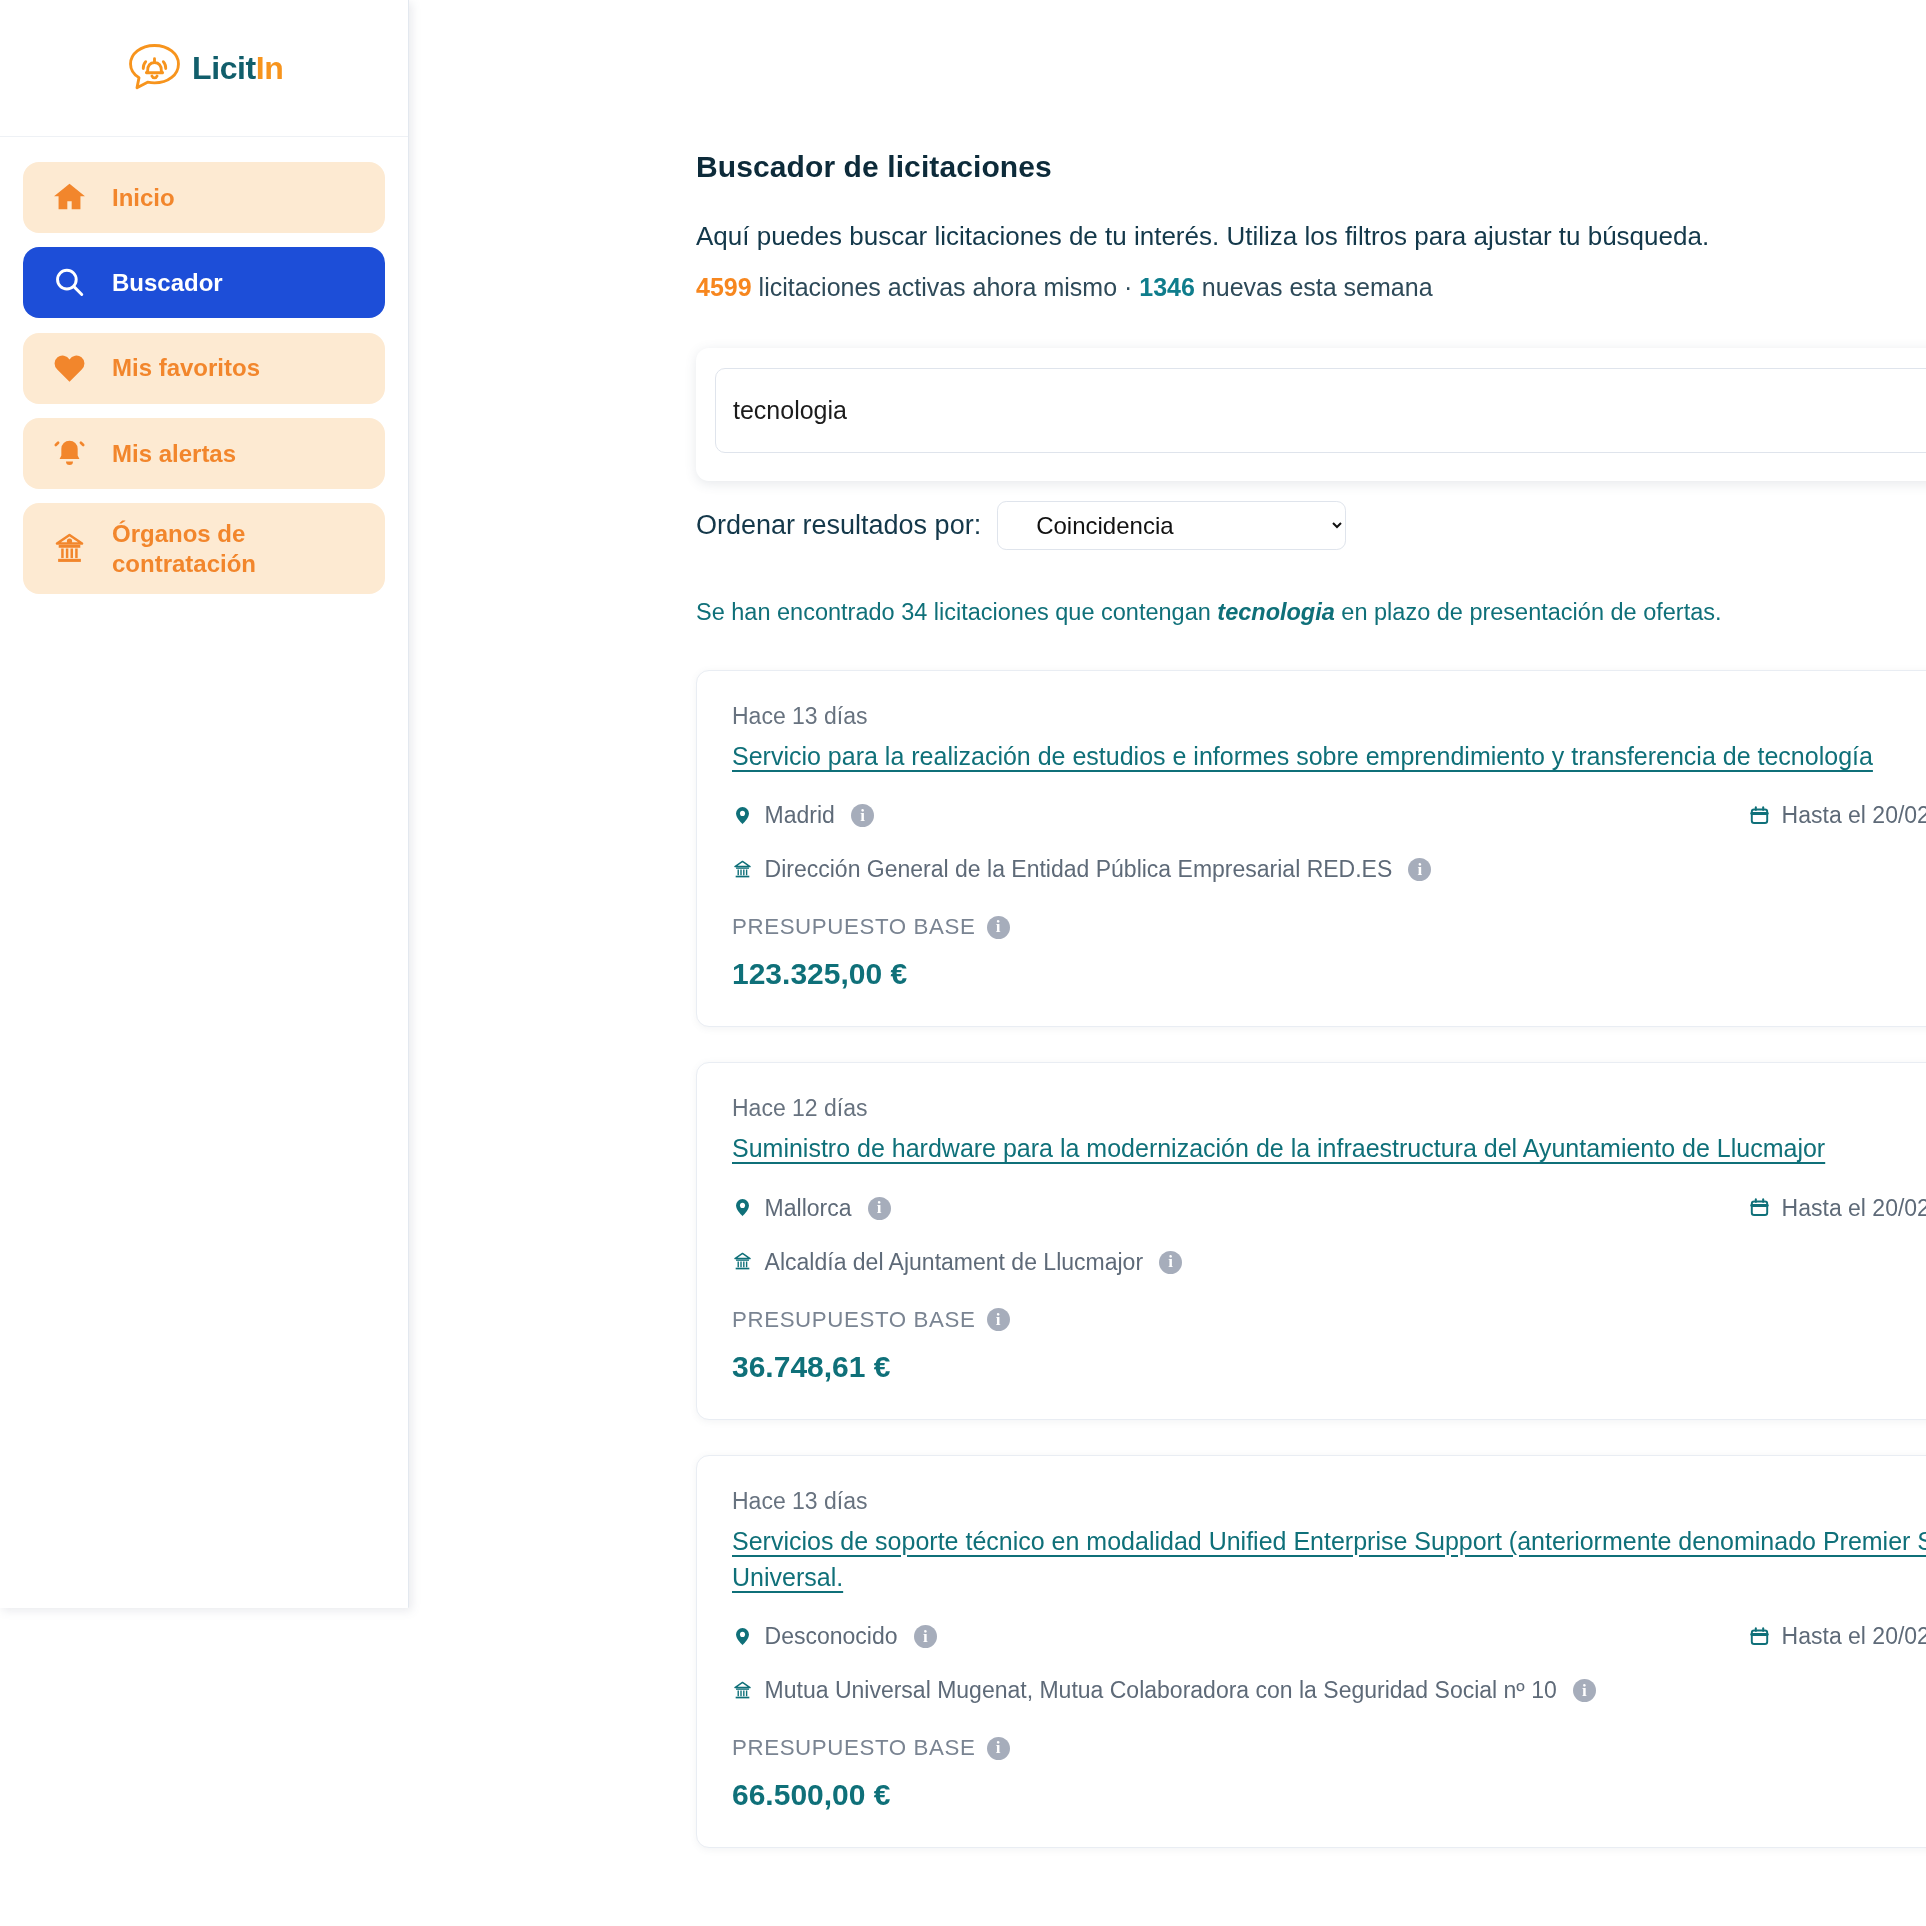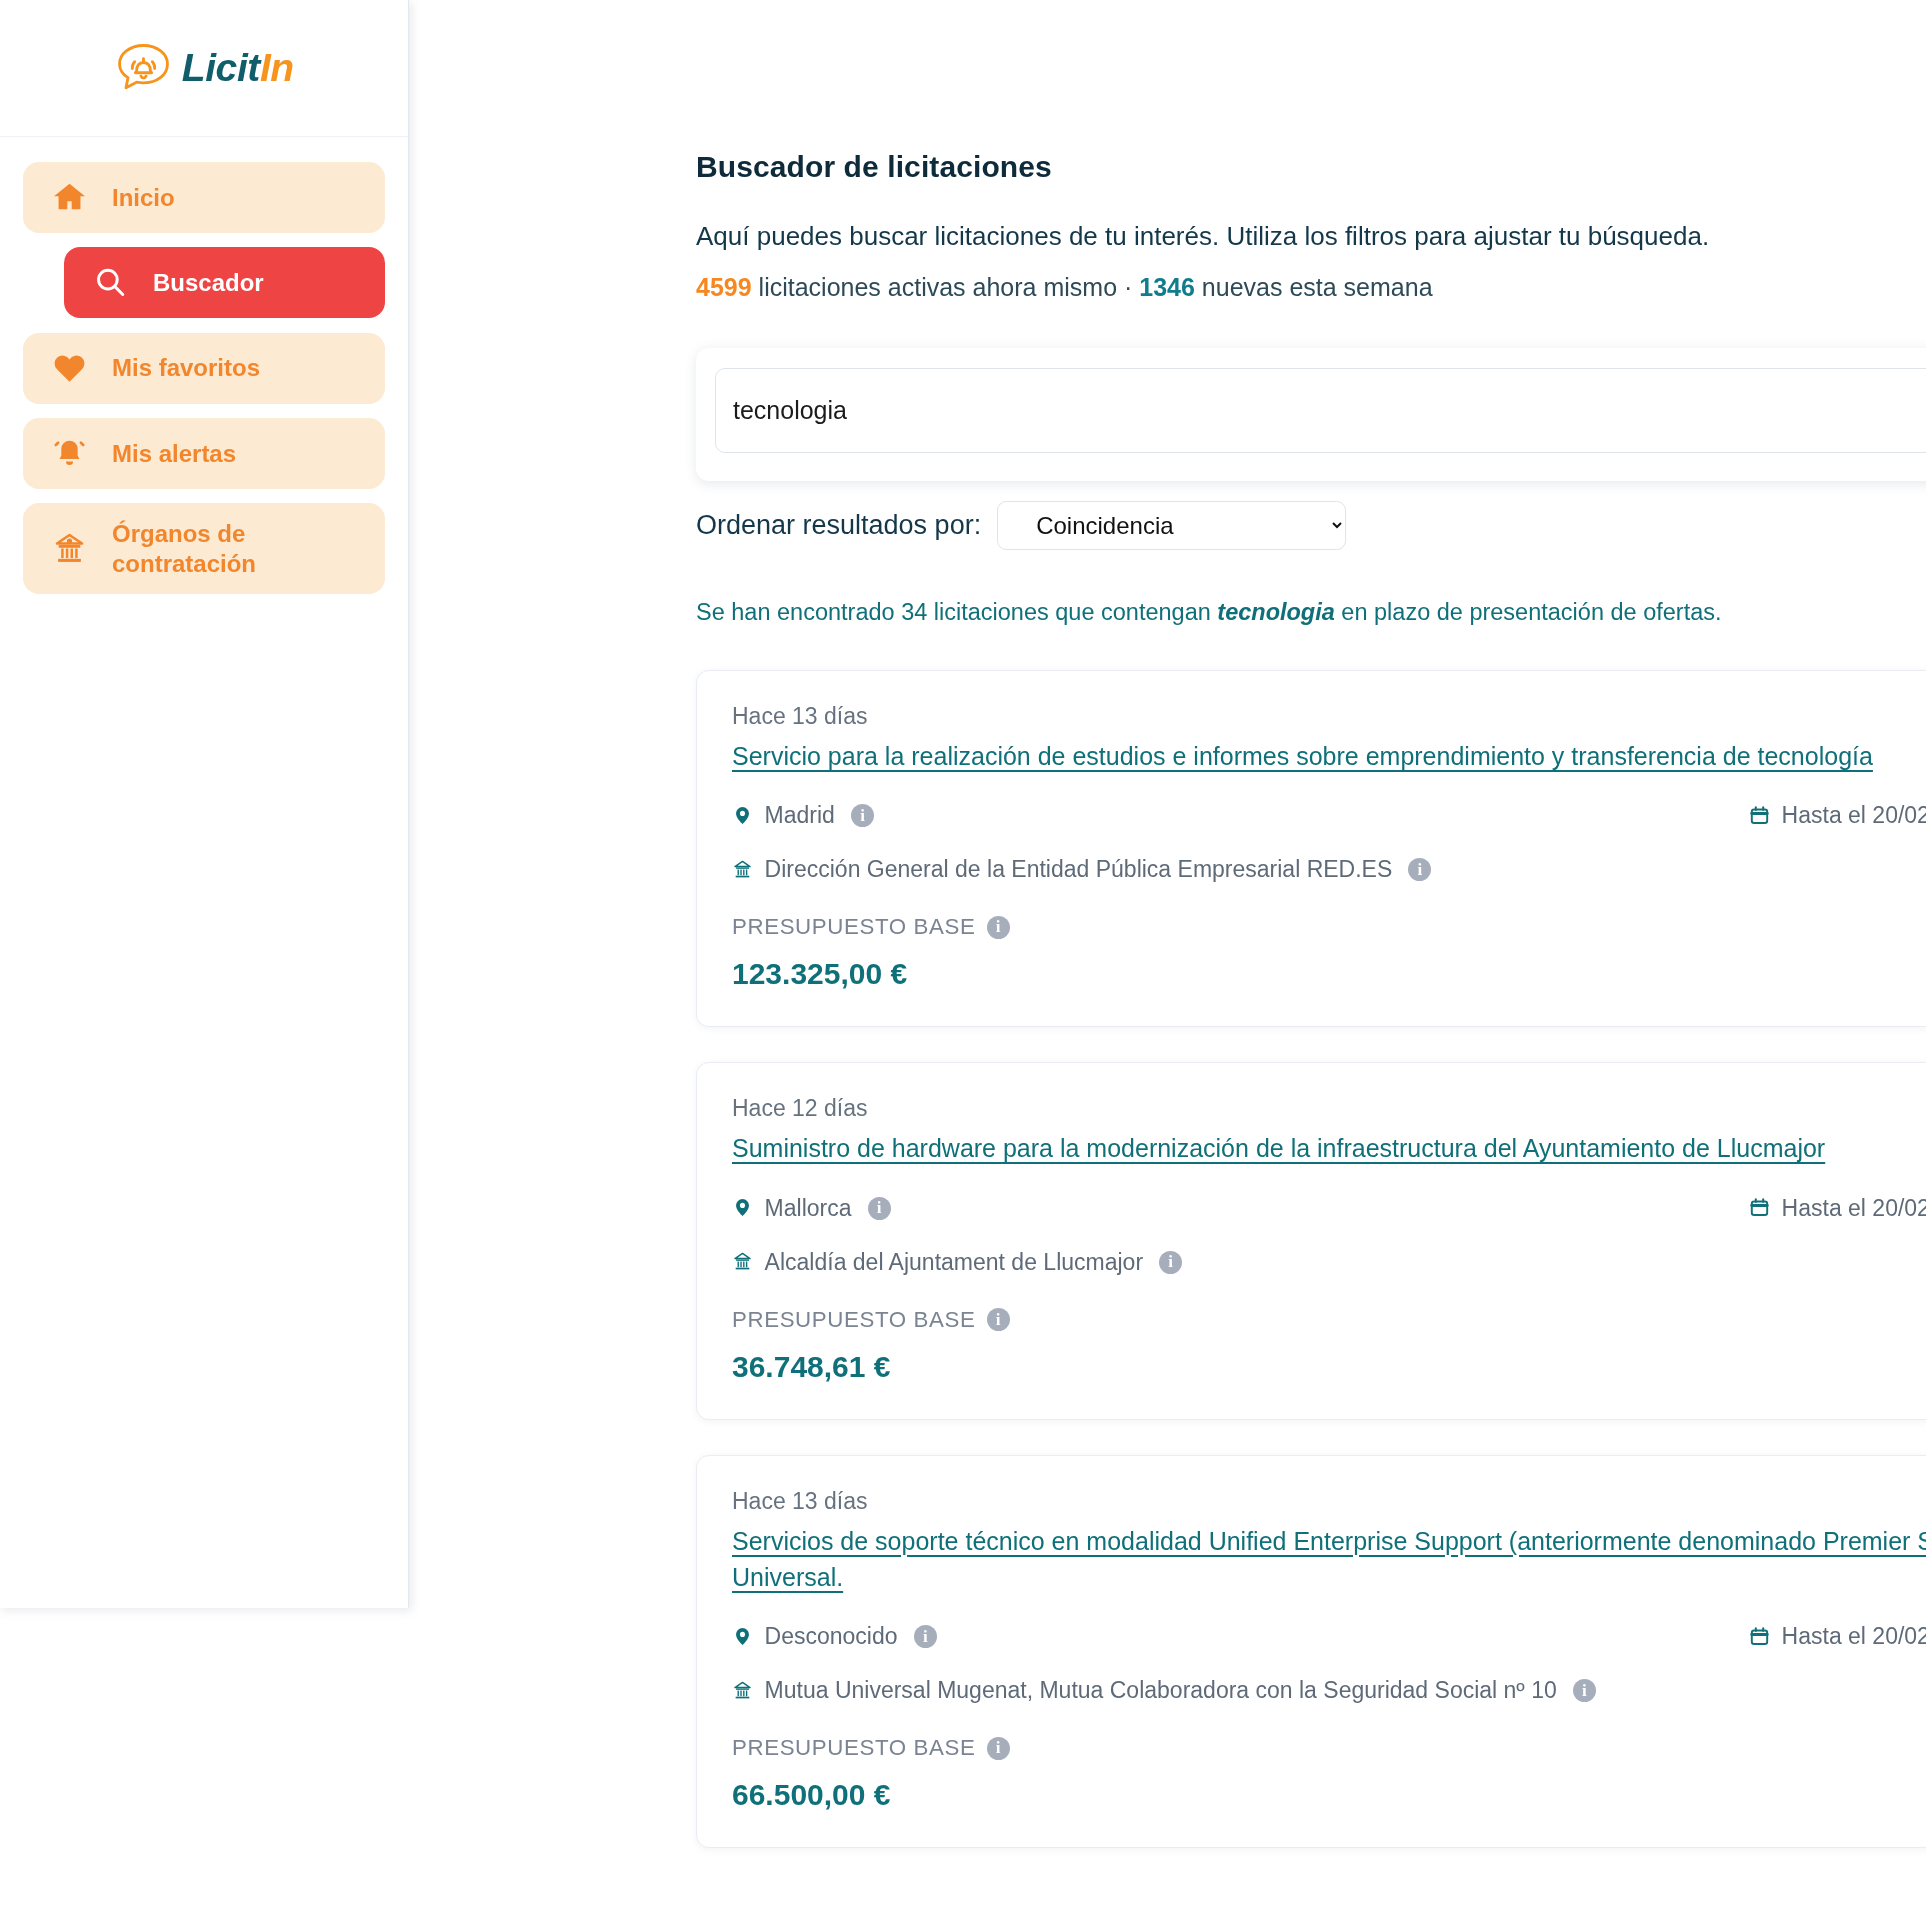--- a/index.html
+++ b/index.html
@@ -21,39 +21,38 @@
     border-bottom-right-radius: 1.5px;
   }
   .logo-area {
     height: 137px;
     display: flex; align-items: center; justify-content: center;
     gap: 8.5px;
     border-bottom: 1.5px solid #eef1f5;
   }
   .logo-bell { width: 59px; height: 59px; flex: none; }
   .logo-text {
-    font-size: 39px; font-weight: 700; letter-spacing: -0.4px;
+    font-size: 32px; font-weight: 700; letter-spacing: -0.4px;
     white-space: nowrap;
-    font-style: italic;
   }
   .logo-text .lt1 { color: #115e6b; }
   .logo-text .lt2 { color: #f7941d; }
 
   .nav { padding: 25px 23px 0 23px; display: flex; flex-direction: column; gap: 14.3px; }
   .nav-item {
     display: flex; align-items: center;
     height: 71px;
     border-radius: 16px;
     background: #fdead2;
     padding-left: 28px;
     gap: 24px;
     cursor: pointer;
   }
   .nav-item.tall { height: 91px; }
-  .nav-item.active { background: #ef4444; margin-left: 41px; }
+  .nav-item.active { background: #1d4ed8; }
   .nav-icon { width: 37px; height: 37px; flex: none; display: flex; align-items: center; justify-content: center; }
   .nav-label {
     font-size: 24px; font-weight: 700; color: #f2862c;
     line-height: 1.22;
   }
   .nav-item.active .nav-label { color: #ffffff; }
 
   
   .topnav {
     position: absolute; top: 0; left: 409px; right: 0;

